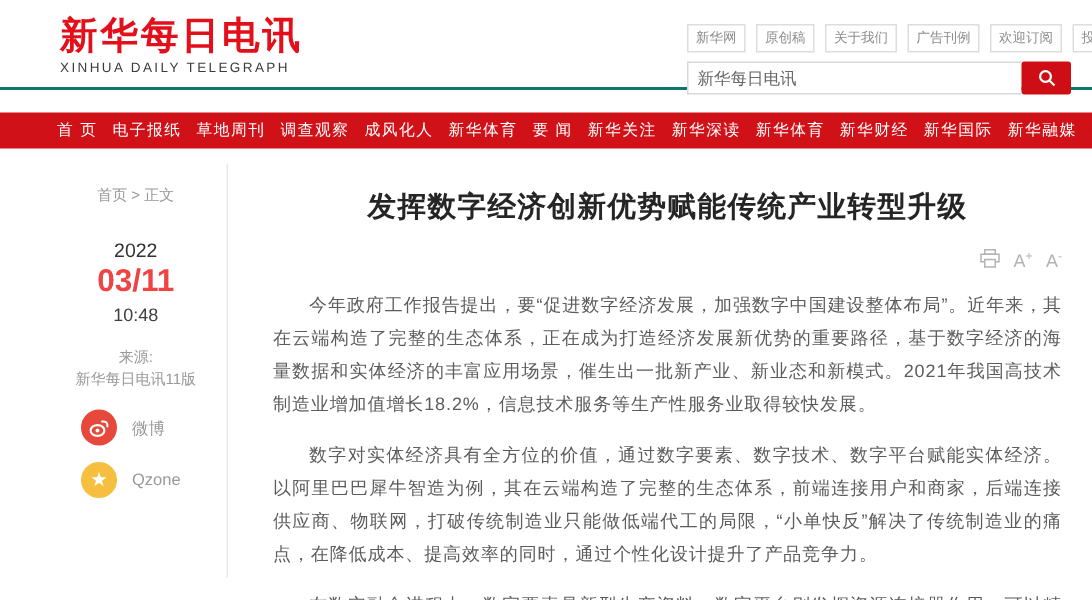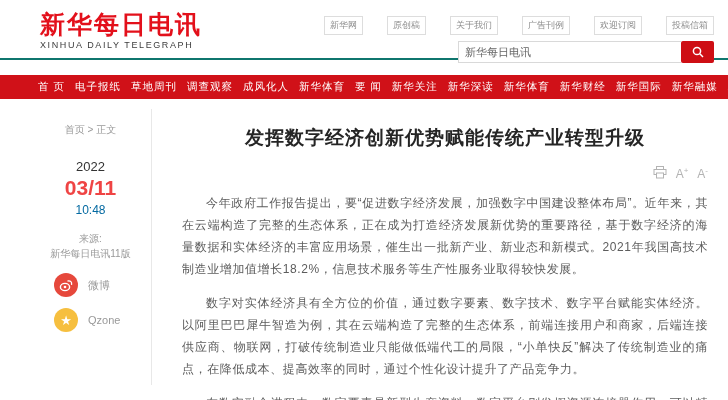--- a/index.html
+++ b/index.html
@@ -6,38 +6,38 @@
   html,body { background:#fff; }
   body { font-family:"Liberation Sans","DejaVu Sans",sans-serif; }
   .page { position:relative; width:728px; height:400px; background:#fff; overflow:hidden; margin:0 auto; }
 
   
   .header { position:relative; height:60px; border-bottom:2px solid #0f766e; }
   .logo { position:absolute; left:40px; top:10px; }
   .logo-cn { color:#e3101b; font-size:25px; font-weight:bold; letter-spacing:2px; line-height:28px; }
   .logo-en { color:#3c3c3c; font-size:9px; letter-spacing:1.6px; margin-top:2px; }
   .header-right { position:absolute; right:14px; top:16px; width:256px; }
-  .top-links { display:flex; justify-content:flex-end; gap:24px; }
+  .top-links { display:flex; justify-content:flex-start; gap:7px; }
   .top-links span { border:1px solid #ddd; color:#8d8d8d; font-size:9px; padding:2px 5px; white-space:nowrap; cursor:pointer; }
   .search-row { display:flex; margin-top:6px; }
   .search-input { flex:1; height:22px; border:1px solid #d9d9d9; border-right:none; font-size:11px; color:#666; padding:0 6px; outline:none; font-family:inherit; }
   .search-btn { width:33px; height:22px; background:#ce0e14; border:none; border-radius:2px; display:flex; align-items:center; justify-content:center; cursor:pointer; }
 
   
   .nav { margin-top:15px; height:24px; background:#d01118; display:flex; align-items:center; padding-left:38px; gap:10px; white-space:nowrap; }
   .nav span { color:#fff; font-size:10.5px; font-weight:normal; letter-spacing:1px; cursor:pointer; }
 
   
   .content { display:flex; padding:10px 16px 0 40px; }
   .sidebar { width:112px; flex-shrink:0; border-right:1px solid #e8e8e8; text-align:center; padding:14px 10px 0 0; height:276px; }
   .breadcrumb { font-size:10px; color:#999; margin-bottom:22px; }
   .breadcrumb .bc-home { cursor:pointer; }
   .date-year { font-size:13px; color:#333; }
   .date-day { font-size:21px; color:#ef4444; font-weight:bold; line-height:28px; }
-  .date-time { font-size:12px; color:#0369a1; margin-top:1px; }
+  .date-time { font-size:12px; color:#404040; margin-top:1px; }
   .source { margin-top:14px; font-size:10px; color:#999; line-height:15px; }
   .share { margin-top:12px; text-align:left; padding-left:14px; }
   .share-item { display:flex; align-items:center; gap:10px; margin-bottom:11px; cursor:pointer; }
   .share-circle { width:24px; height:24px; border-radius:50%; display:flex; align-items:center; justify-content:center; color:#fff; font-size:13px; }
   .c-wechat { background:#77c33e; }
   .c-weibo  { background:#e6483c; }
   .c-qzone  { background:#f6bf3f; }
   .share-label { font-size:11px; color:#999; }
 
   .article { flex:1; padding-left:30px; padding-right:4px; }

